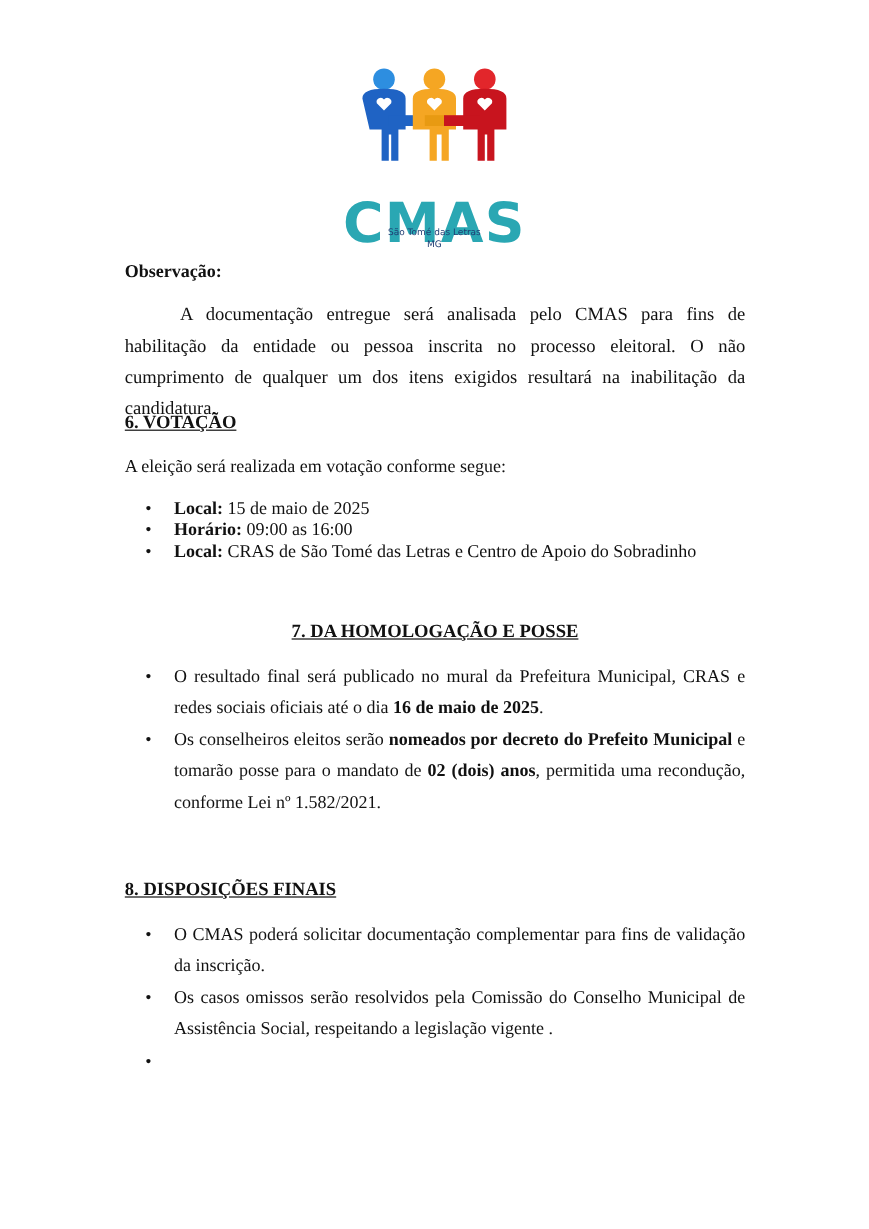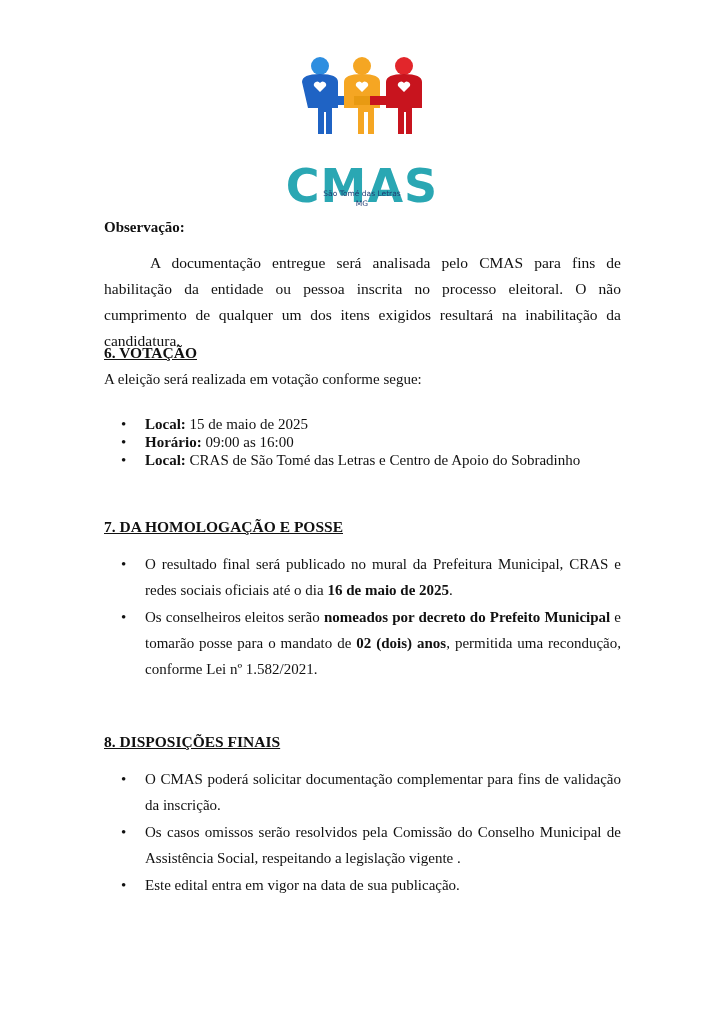--- a/index.html
+++ b/index.html
@@ -11,26 +11,26 @@
                 font-family: "DejaVu Sans", sans-serif; font-weight: bold; font-size: 46px;
                 letter-spacing: 1px; color: #2aa7b3; line-height: 50px; margin-top: 27px; }
   .logo-sub { position: absolute; left: 0; top: 137px; width: 200px; text-align: center;
               font-family: "DejaVu Sans", sans-serif; font-weight: normal; font-size: 7.5px;
               color: #1f3d73; line-height: 10px; }
   .block { position: absolute; left: 104px; width: 517px; font-size: 15.5px; }
   .obs-title { top: 219px; font-weight: bold; font-size: 15px; }
   .obs-text { top: 250px; line-height: 26px; text-align: justify; text-indent: 46px; }
   h2 { margin: 0; font-size: 19.5px; font-weight: bold; text-decoration: underline; }
   .h6 { top: 344px; }
-  .intro6 { top: 371px; font-size: 15px; }
+  .intro6 { top: 381px; font-size: 15px; }
   ul { margin: 0; padding: 0; list-style: none; }
   li { position: relative; padding-left: 41px; text-align: justify; }
   li .dot { position: absolute; left: 17px; top: 0; }
   .list6 { top: 415px; line-height: 18px; font-size: 15px; }
-  .h7 { top: 518px; }
+  .h7 { top: 518px; text-align: center; }
   .list7 { top: 551px; line-height: 26px; font-size: 15px; }
   .list7 li, .list8 li { margin-bottom: 1px; }
   .h8 { top: 733px; }
   .list8 { top: 766px; line-height: 26px; font-size: 15px; }
 </style>
 </head>
 <body>
 
 <div class="logo">
   <svg width="200" height="85" viewBox="0 0 200 85">
@@ -72,14 +72,14 @@
 <h2 class="block h7">7. DA HOMOLOGAÇÃO E POSSE</h2>
 <ul class="block list7">
   <li><span class="dot">•</span><span>O resultado final será publicado no mural da Prefeitura Municipal, CRAS e redes sociais oficiais até o dia </span><b>16 de maio de 2025</b><span>.</span></li>
   <li><span class="dot">•</span><span>Os conselheiros eleitos serão </span><b>nomeados por decreto do Prefeito Municipal</b><span> e tomarão posse para o mandato de </span><b>02 (dois) anos</b><span>, permitida uma recondução, conforme Lei nº 1.582/2021.</span></li>
 </ul>
 
 <h2 class="block h8">8. DISPOSIÇÕES FINAIS</h2>
 <ul class="block list8">
   <li><span class="dot">•</span><span>O CMAS poderá solicitar documentação complementar para fins de validação da inscrição.</span></li>
   <li><span class="dot">•</span><span>Os casos omissos serão resolvidos pela Comissão do Conselho Municipal de Assistência Social, respeitando a legislação vigente .</span></li>
-  <li><span class="dot">•</span><span>Este edital entra em vigor na data de sua publicação.</span></li>
+  <li><span class="dot">•</span></li>
 </ul>
 
 </body></html>

